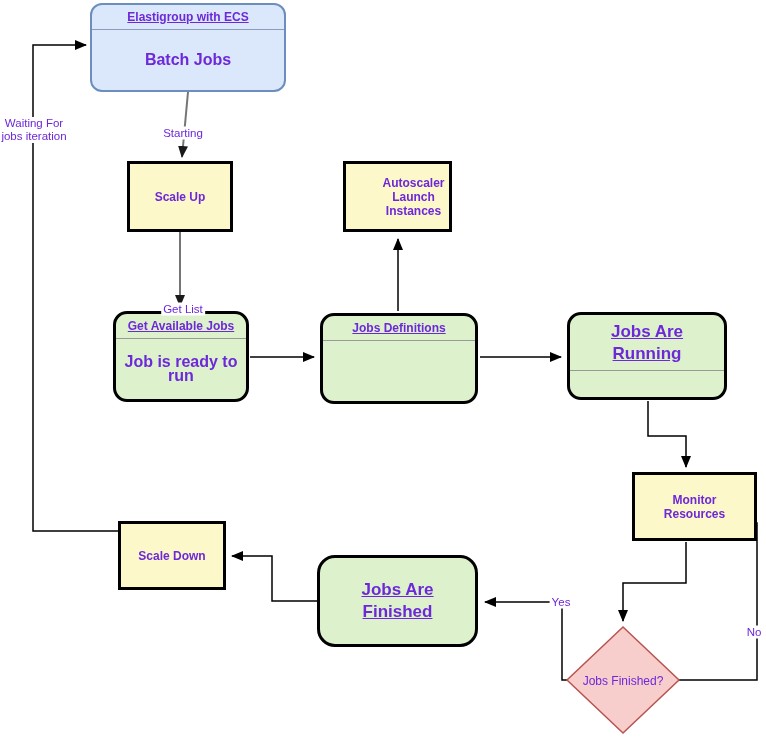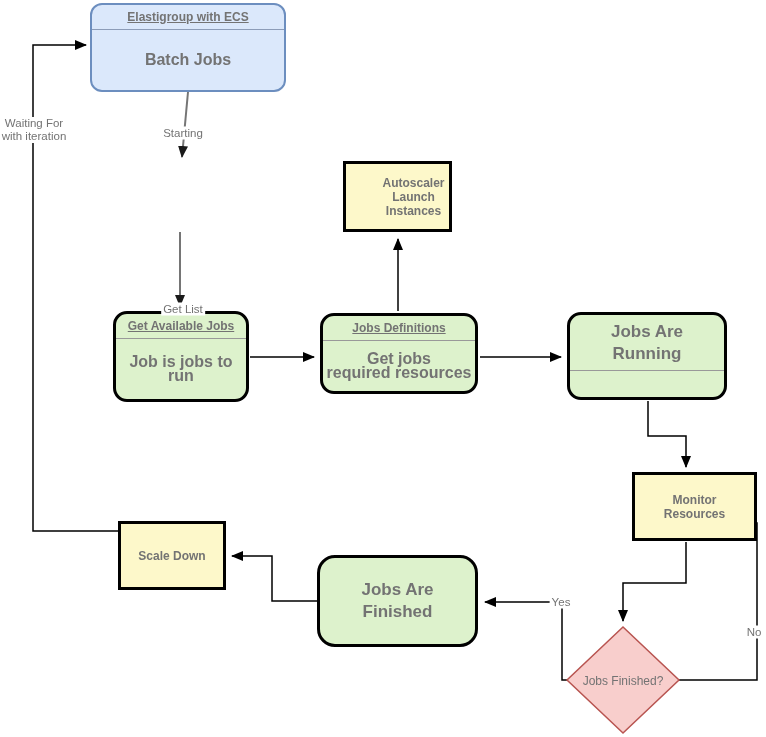--- a/index.html
+++ b/index.html
@@ -1,21 +1,21 @@
 <!DOCTYPE html>
 <html><head>
 <meta charset="utf-8">
 <style>
   html,body{margin:0;padding:0;background:#ffffff;}
   #canvas{
     position:relative;
     width:766px;height:737px;
     background:#ffffff;
     font-family:"Liberation Sans", sans-serif;
-    color:#737373;
+    color:#6d28d9;
     overflow:hidden;
   }
   #edge-layer{position:absolute;left:0;top:0;width:766px;height:737px;}
   .node{
     position:absolute;
     box-sizing:border-box;
     display:flex;flex-direction:column;
     text-align:center;
   }
   .proc{
@@ -43,20 +43,21 @@
     flex:1 1 auto;
     display:flex;align-items:center;justify-content:center;
     font-weight:700;font-size:16px;line-height:14px;
   }
   .node.simple{align-items:center;justify-content:center;
     font-weight:700;font-size:12px;line-height:14px;}
   .bigtitle{
     flex:0 0 auto;
     display:flex;align-items:center;justify-content:center;
     font-weight:700;font-size:17px;line-height:22px;
+    text-decoration:underline;
   }
   .pre{white-space:pre-line;}
   .edge-label{
     position:absolute;
     transform:translate(-50%,-50%);
     background:#ffffff;
     font-size:11.5px;line-height:13px;
     padding:0 2px;
     text-align:center;
     white-space:pre-line;
@@ -106,36 +107,37 @@
     <path d="M317,601 L272,601 L272,556 L232,556" fill="none" stroke="#000" stroke-width="1.5" marker-end="url(#arrB)"></path>
 
     <polygon points="623,627 679,680 623,733 567,680" fill="#f8cecc" stroke="#b85450" stroke-width="1.5"></polygon>
   </svg>
 
   <div class="node start" style="left:90px;top:3px;width:196px;height:89px;">
     <div class="title">Elastigroup with ECS</div>
     <div class="body">Batch Jobs</div>
   </div>
 
+  <div class="node proc simple" style="left:127px;top:161px;width:106px;height:71px;">
+    <span class="pre">Scale Up</span>
+  </div>
 
   <div class="node proc simple" style="left:343px;top:161px;width:109px;height:71px;padding-left:32px;">
     <span class="pre">Autoscaler
 Launch
 Instances</span>
   </div>
 
   <div class="node state" style="left:113px;top:311px;width:136px;height:91px;">
     <div class="title">Get Available Jobs</div>
-    <div class="body">Job is jobs to run</div>
+    <div class="body">Job is ready to run</div>
   </div>
 
-  <div class="node state" style="left:320px;top:313px;width:158px;height:81px;">
+  <div class="node state" style="left:320px;top:313px;width:158px;height:91px;">
     <div class="title">Jobs Definitions</div>
-    <div class="body pre">Get jobs
-required resources</div>
   </div>
 
   <div class="node state" style="left:567px;top:312px;width:160px;height:88px;">
     <div class="bigtitle pre" style="height:55px;border-bottom:1px solid #999;">Jobs Are
 Running</div>
     <div class="body"></div>
   </div>
 
   <div class="node proc simple" style="left:632px;top:472px;width:125px;height:69px;">
     <span class="pre">Monitor
@@ -147,19 +149,19 @@
   </div>
 
   <div class="node state" style="left:317px;top:555px;width:161px;height:92px;border-radius:18px;justify-content:center;">
     <div class="bigtitle pre">Jobs Are
 Finished</div>
   </div>
 
   <div class="decision-label" style="left:623px;top:681px;">Jobs Finished?</div>
 
   <div class="edge-label" style="left:34px;top:130px;">Waiting For
-with iteration</div>
+jobs iteration</div>
   <div class="edge-label" style="left:183px;top:133px;">Starting</div>
   <div class="edge-label" style="left:183px;top:261px;margin-top:48px;">Get List</div>
   <div class="edge-label" style="left:561px;top:602px;">Yes</div>
   <div class="edge-label" style="left:754px;top:632px;text-align:center;">No</div>
 
 </div>
 
 </body></html>

